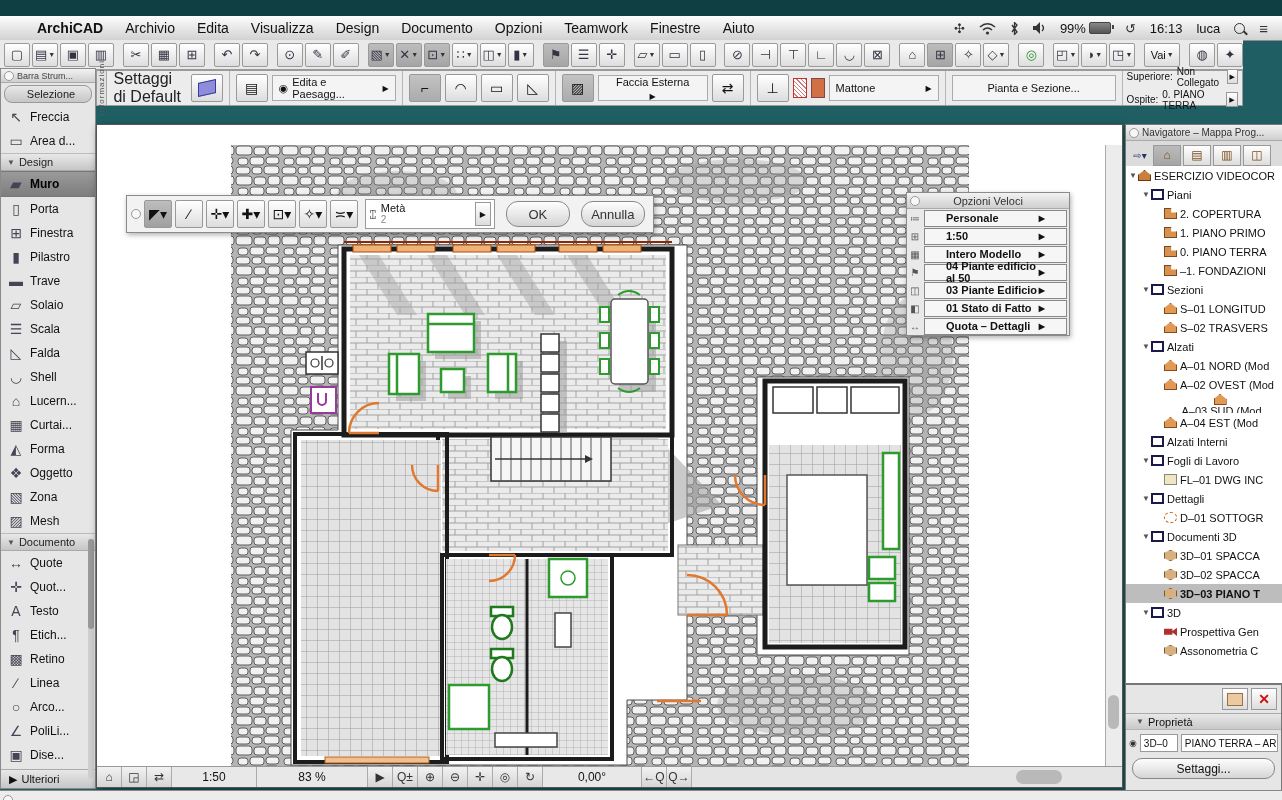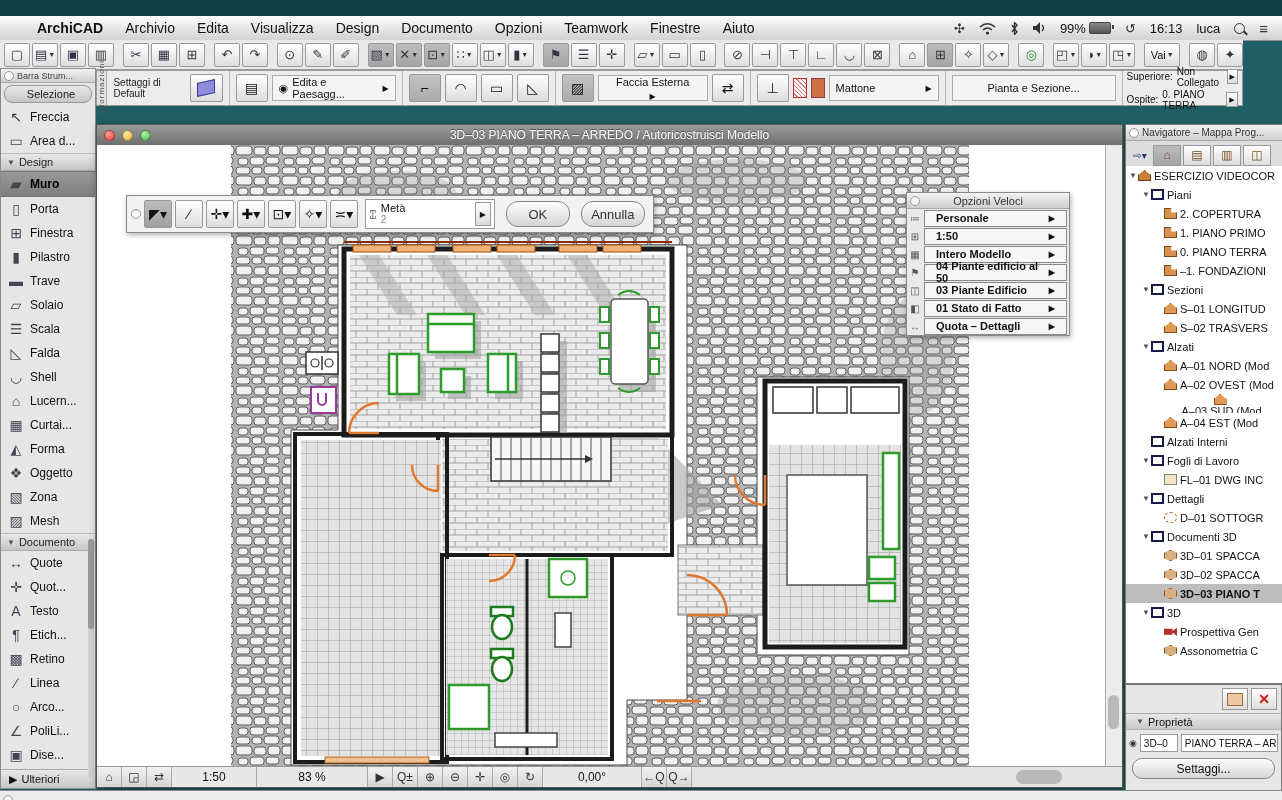--- a/index.html
+++ b/index.html
@@ -22,21 +22,21 @@
   .tbtn{min-width:22px;height:22px;border:1px solid #9a9a9a;background:linear-gradient(#ffffff,#dddddd);display:inline-flex;align-items:center;justify-content:center;font-size:13px;color:#334;border-radius:2px;padding:0 1px;}
   .tbtn.on{background:linear-gradient(#bdbdbd,#a5a5a5);}
   .tbtn .dd{font-size:7px;margin-left:1px;color:#333;}
   .tsep{width:6px;height:22px;}
   .tbtn.txt{font-size:11px;padding:0 6px;color:#111;}
   
   .infobar{position:absolute;left:96px;top:54px;width:1147px;height:36px;background:#ececec;border:1px solid #9a9a9a;display:flex;align-items:stretch;box-sizing:border-box;}
   .info-tab{width:13px;background:#e0e0e0;border-right:1px solid #aaa;display:flex;align-items:center;justify-content:center;}
   .info-tab span{writing-mode:vertical-rl;transform:rotate(180deg);font-size:8px;color:#555;letter-spacing:1px;}
   .ib-group{display:flex;align-items:center;padding:0 6px;border-right:1px solid #b5b5b5;gap:4px;}
-  .ib-label{font-size:10px;color:#222;}
+  .ib-label{font-size:16px;color:#222;}
   .ib-btn{min-width:30px;height:26px;border:1px solid #999;background:linear-gradient(#fff,#ddd);display:inline-flex;align-items:center;justify-content:center;font-size:14px;border-radius:2px;}
   .ib-btn.on{background:linear-gradient(#c3c3c3,#ababab);}
   .ib-field{display:flex;align-items:center;gap:4px;border:1px solid #aaa;background:#f4f4f4;height:24px;padding:0 6px;font-size:11px;}
   .arrow-r{font-size:8px;}
   .swatch-hatch{width:12px;height:18px;border:1px solid #b33;background:repeating-linear-gradient(45deg,#fff 0 2px,#d77 2px 3px);}
   .swatch-solid{width:12px;height:18px;border:1px solid #844;background:#cf7045;}
   .ib-host{flex-direction:column;align-items:stretch;justify-content:center;gap:1px;padding:0 4px;border-right:none;}
   .host-row{display:flex;align-items:center;gap:4px;font-size:10px;}
   .host-row .v{margin-left:auto;font-weight:normal;}
   .host-row .hb{width:13px;height:13px;border:1px solid #999;background:linear-gradient(#fff,#ddd);font-size:7px;display:inline-flex;align-items:center;justify-content:center;}
@@ -77,21 +77,21 @@
   .meta-txt{display:flex;flex-direction:column;line-height:12px;width:90px;}
   .meta-txt .v{color:#888;font-size:10px;}
   .meta-ctl .mr{width:14px;height:22px;border:1px solid #999;background:linear-gradient(#fff,#ddd);display:flex;align-items:center;justify-content:center;font-size:8px;}
   .aqua{height:24px;min-width:62px;border:1px solid #888;border-radius:12px;background:linear-gradient(#fefefe,#d4d4d4);display:inline-flex;align-items:center;justify-content:center;font-size:13px;color:#333;margin-left:8px;}
   
   .quickopt{position:absolute;left:809px;top:47px;width:162px;background:#e9e9e9;border:1px solid #8a8a8a;box-shadow:1px 2px 5px rgba(0,0,0,.3);}
   .qo-title{height:15px;background:linear-gradient(#f2f2f2,#cfcfcf);border-bottom:1px solid #aaa;display:flex;align-items:center;justify-content:center;font-size:11px;color:#333;position:relative;}
   .qo-title .pal-circle{position:absolute;left:3px;}
   .qo-row{display:flex;align-items:center;height:18px;gap:3px;padding:0 2px;}
   .qo-ic{width:12px;text-align:center;font-size:10px;color:#555;flex:none;}
-  .qo-box{flex:1;border:1px solid #888;background:#f6f6f6;height:15px;display:flex;align-items:center;font-size:11px;font-weight:bold;padding:0 11px;}
+  .qo-box{flex:1;border:1px solid #888;background:#f6f6f6;height:15px;display:flex;align-items:center;font-size:11px;font-weight:bold;padding:0 21px;}
   .qo-box .arrow-r{margin-left:auto;}
   
   .navigator{position:absolute;left:1125px;top:108px;width:178px;height:560px;background:#e6e6e6;border:1px solid #777;box-sizing:border-box;}
   .nav-title{height:15px;background:linear-gradient(#f2f2f2,#cfcfcf);border-bottom:1px solid #aaa;display:flex;align-items:center;font-size:10px;color:#333;gap:3px;padding-left:3px;}
   .nav-tabs{height:24px;display:flex;align-items:center;gap:2px;padding:2px 3px;border-bottom:1px solid #aaa;background:#dcdcdc;}
   .nav-tabs .ntb{width:26px;height:19px;border:1px solid #999;background:linear-gradient(#fff,#ddd);display:inline-flex;align-items:center;justify-content:center;font-size:12px;color:#7a5020;}
   .nav-tabs .ntb.on{background:linear-gradient(#bbb,#a5a5a5);}
   .nav-dd{width:22px;height:19px;display:inline-flex;align-items:center;justify-content:center;font-size:10px;color:#236;}
   .tree{position:absolute;left:0;top:41px;right:12px;bottom:0;background:#fff;overflow:hidden;border-right:1px solid #bbb;}
   .trow{height:19px;display:flex;align-items:center;white-space:nowrap;overflow:hidden;font-size:11px;}
@@ -405,26 +405,20 @@
     <div class="tb-more">
         <span class="tri">▶</span>
         <span>Ulteriori</span>
       </div>
     <div class="tb-scroll">
         <span class="th"></span>
       </div>
   </div>
 
   <div class="docwin">
-    <div class="titlebar">
-      <span class="tl r"></span>
-      <span class="tl y"></span>
-      <span class="tl g"></span>
-      <span class="wtitle">3D–03 PIANO TERRA – ARREDO / Autoricostruisci Modello</span>
-    </div>
 
     <div class="canvas">
       <svg width="1009" height="624" viewBox="0 0 1009 624">
         <defs>
           <pattern id="stone" width="46" height="30" patternUnits="userSpaceOnUse">
             <rect width="46" height="30" fill="#b4b4b4"></rect>
             <g fill="#f1f1f1" stroke="#5e5e5e" stroke-width="1">
               <rect x="1" y="1" width="16" height="9" rx="3"></rect>
                 <rect x="19" y="2" width="12" height="8" rx="3"></rect>
                 <rect x="33" y="1" width="12" height="9" rx="3"></rect>

